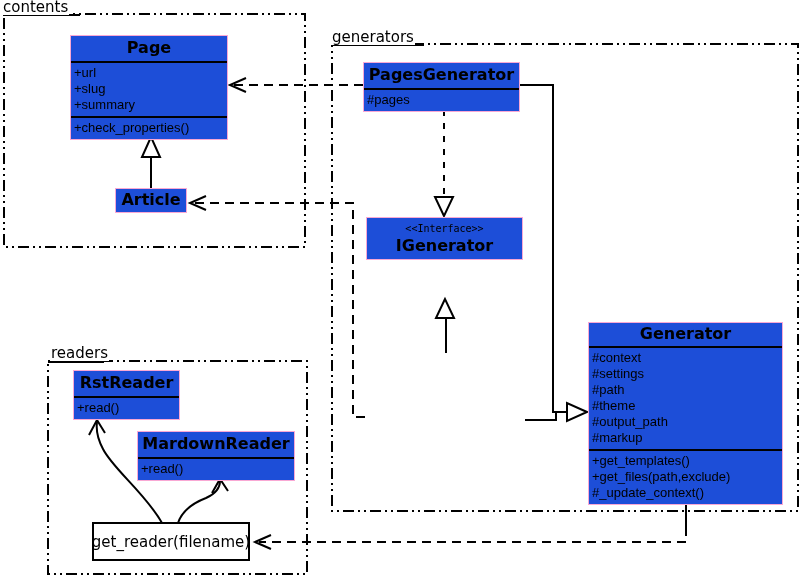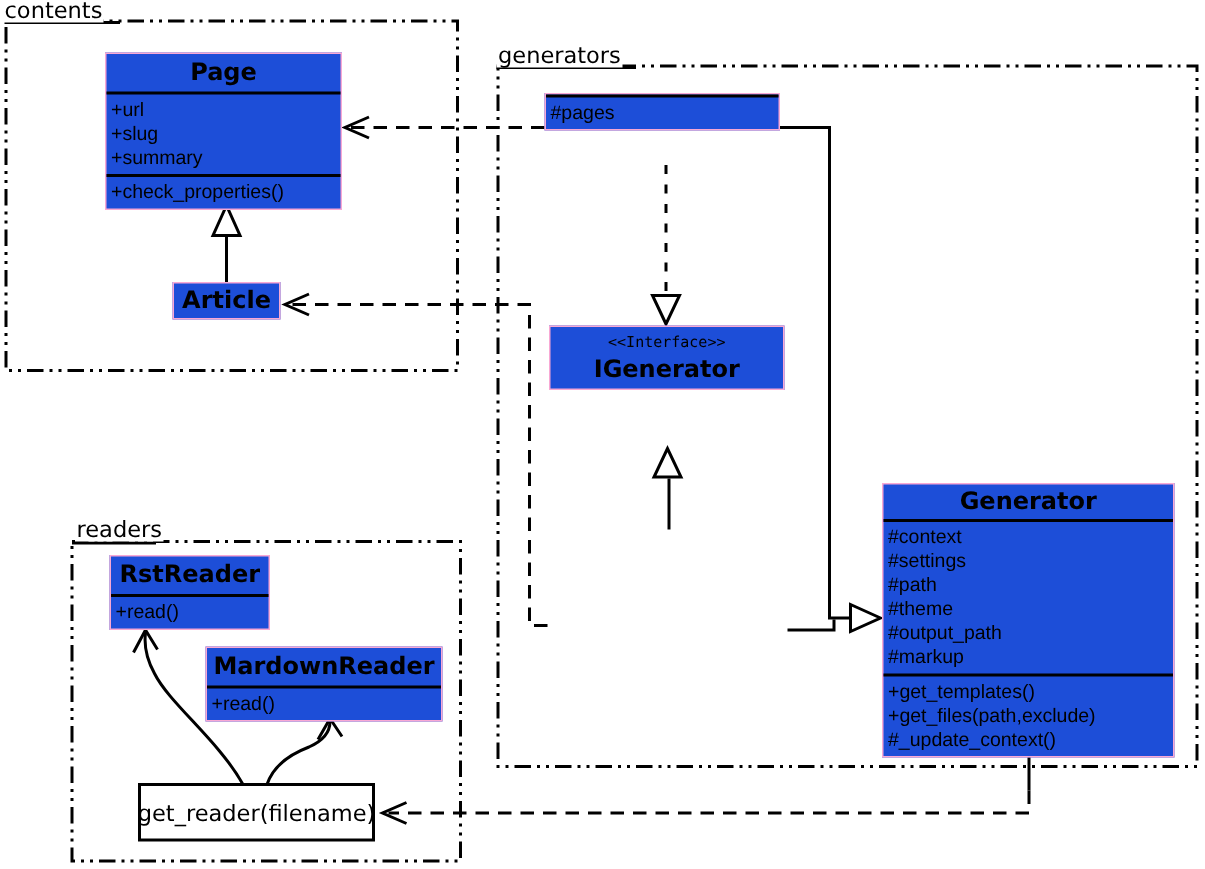--- a/index.html
+++ b/index.html
@@ -104,20 +104,21 @@
     <div class="sec">
       <div class="row">+check_properties()</div>
     </div>
   </div>
 
   <div class="cls" style="left:115px;top:188px;width:72px">
     <div class="title" style="padding:1px 3px 2px">Article</div>
   </div>
 
   <div class="cls" style="left:363px;top:62px;width:157px">
+    <div class="title">PagesGenerator</div>
     <div class="sec">
       <div class="row">#pages</div>
     </div>
   </div>
 
   <div class="cls" style="left:366px;top:217px;width:157px">
     <div class="stereo">&lt;&lt;Interface&gt;&gt;</div>
     <div class="title" style="padding-top:0">IGenerator</div>
   </div>
 

